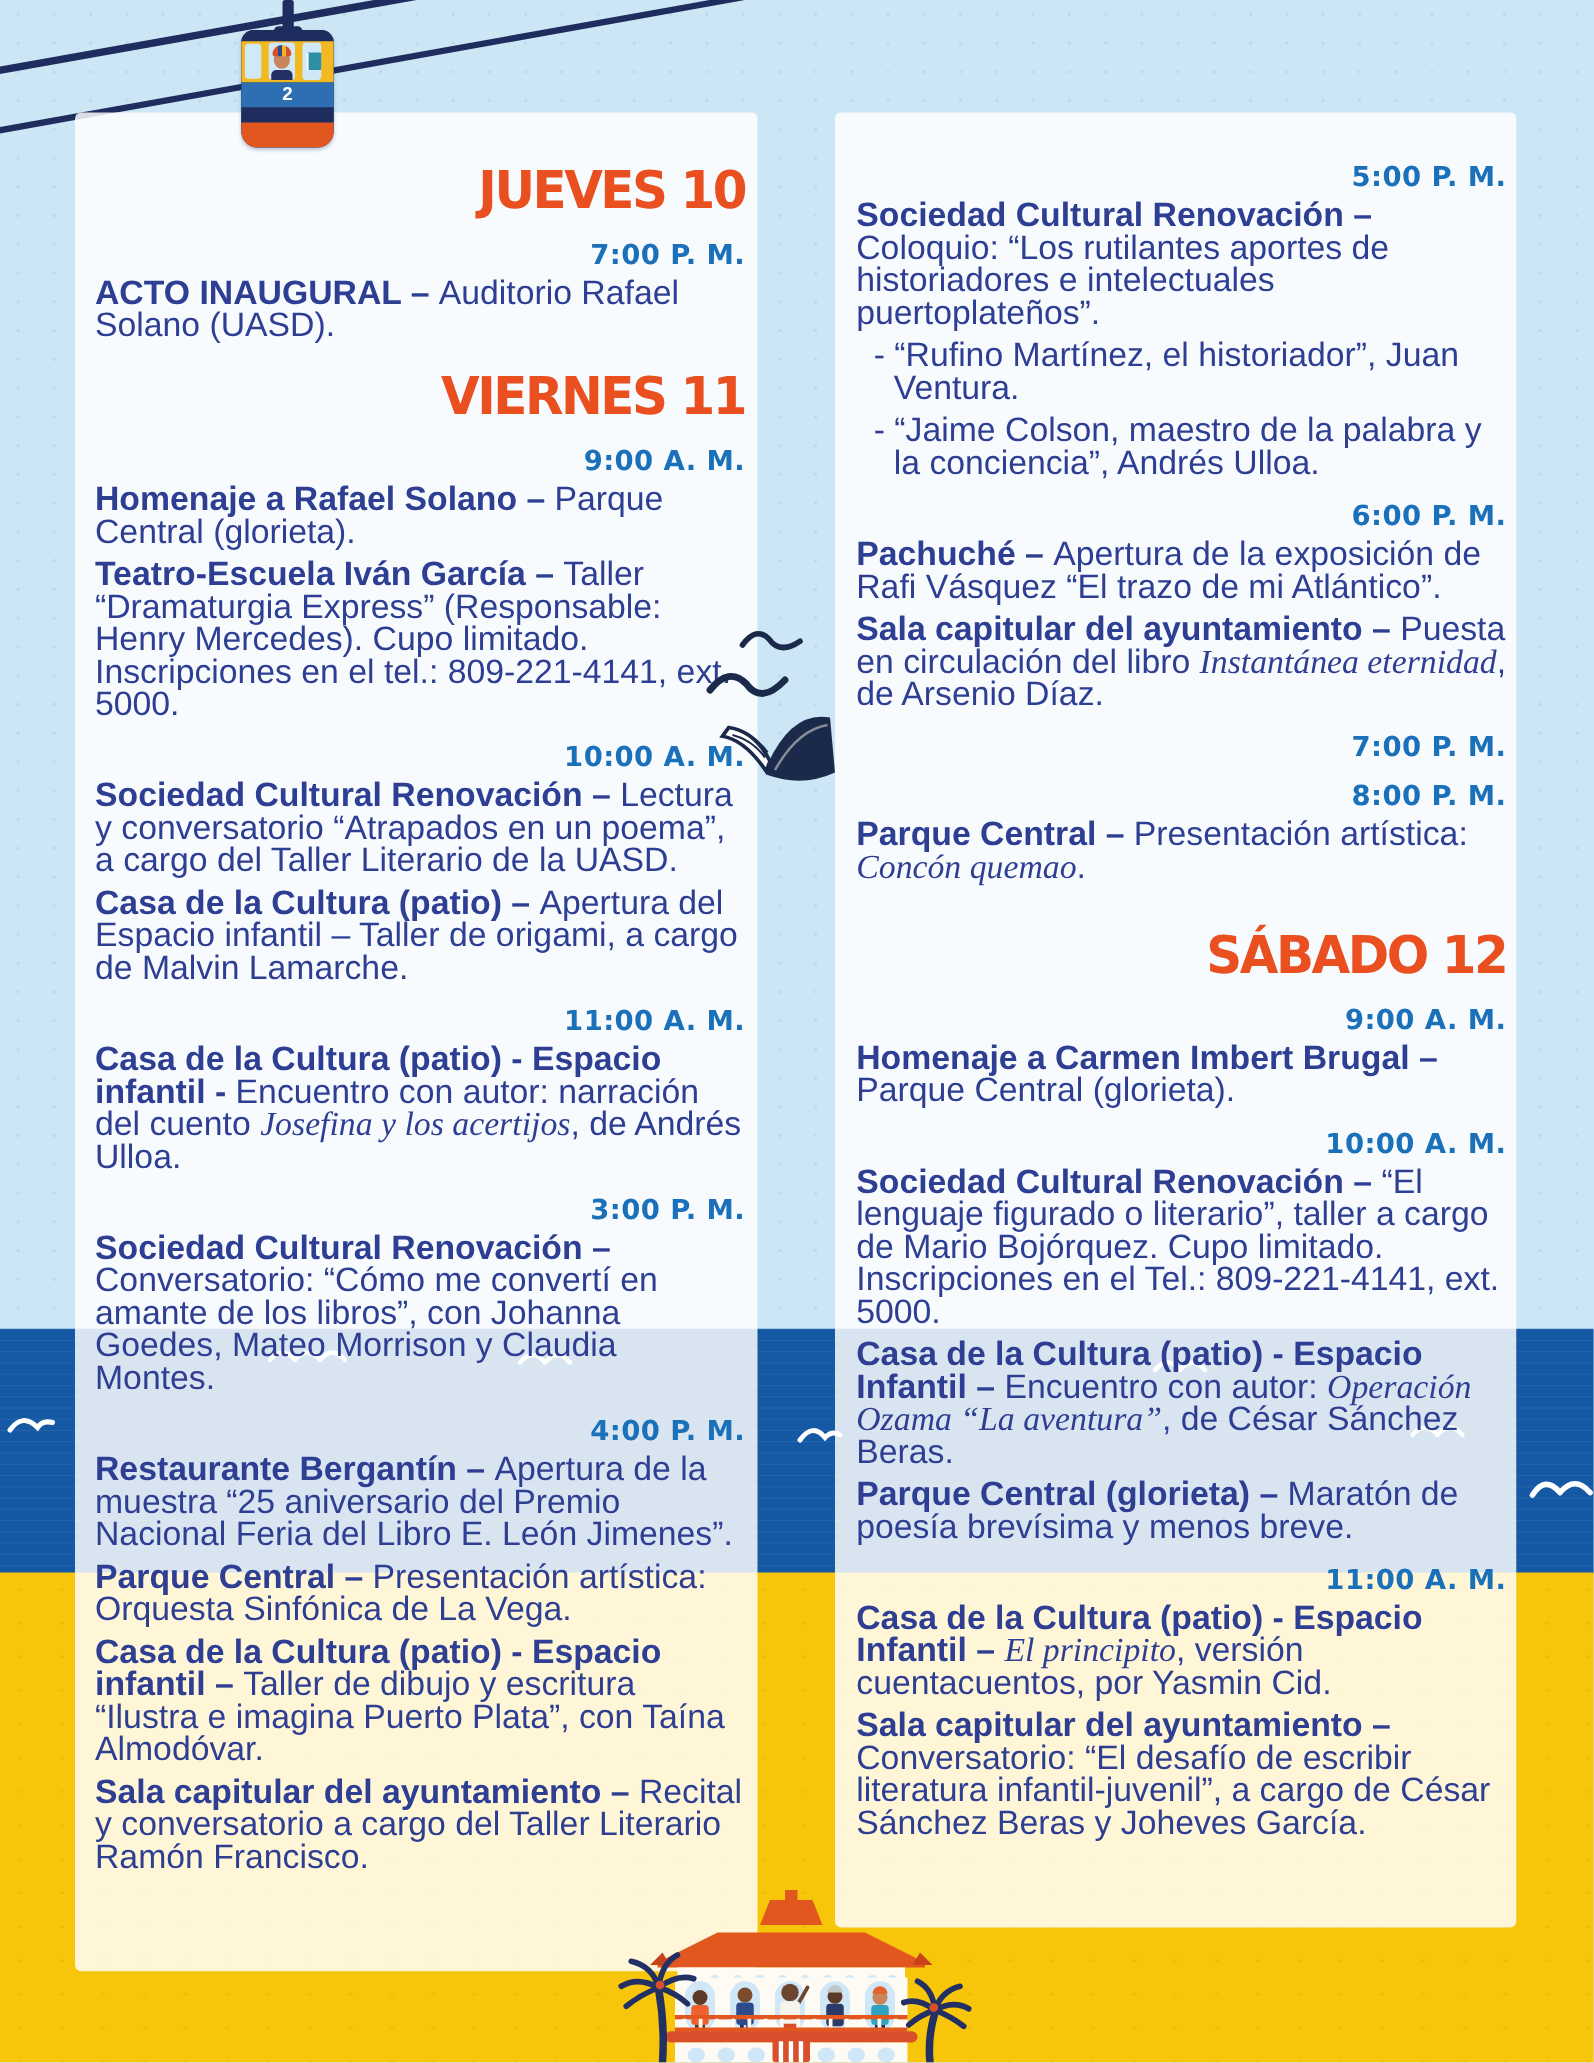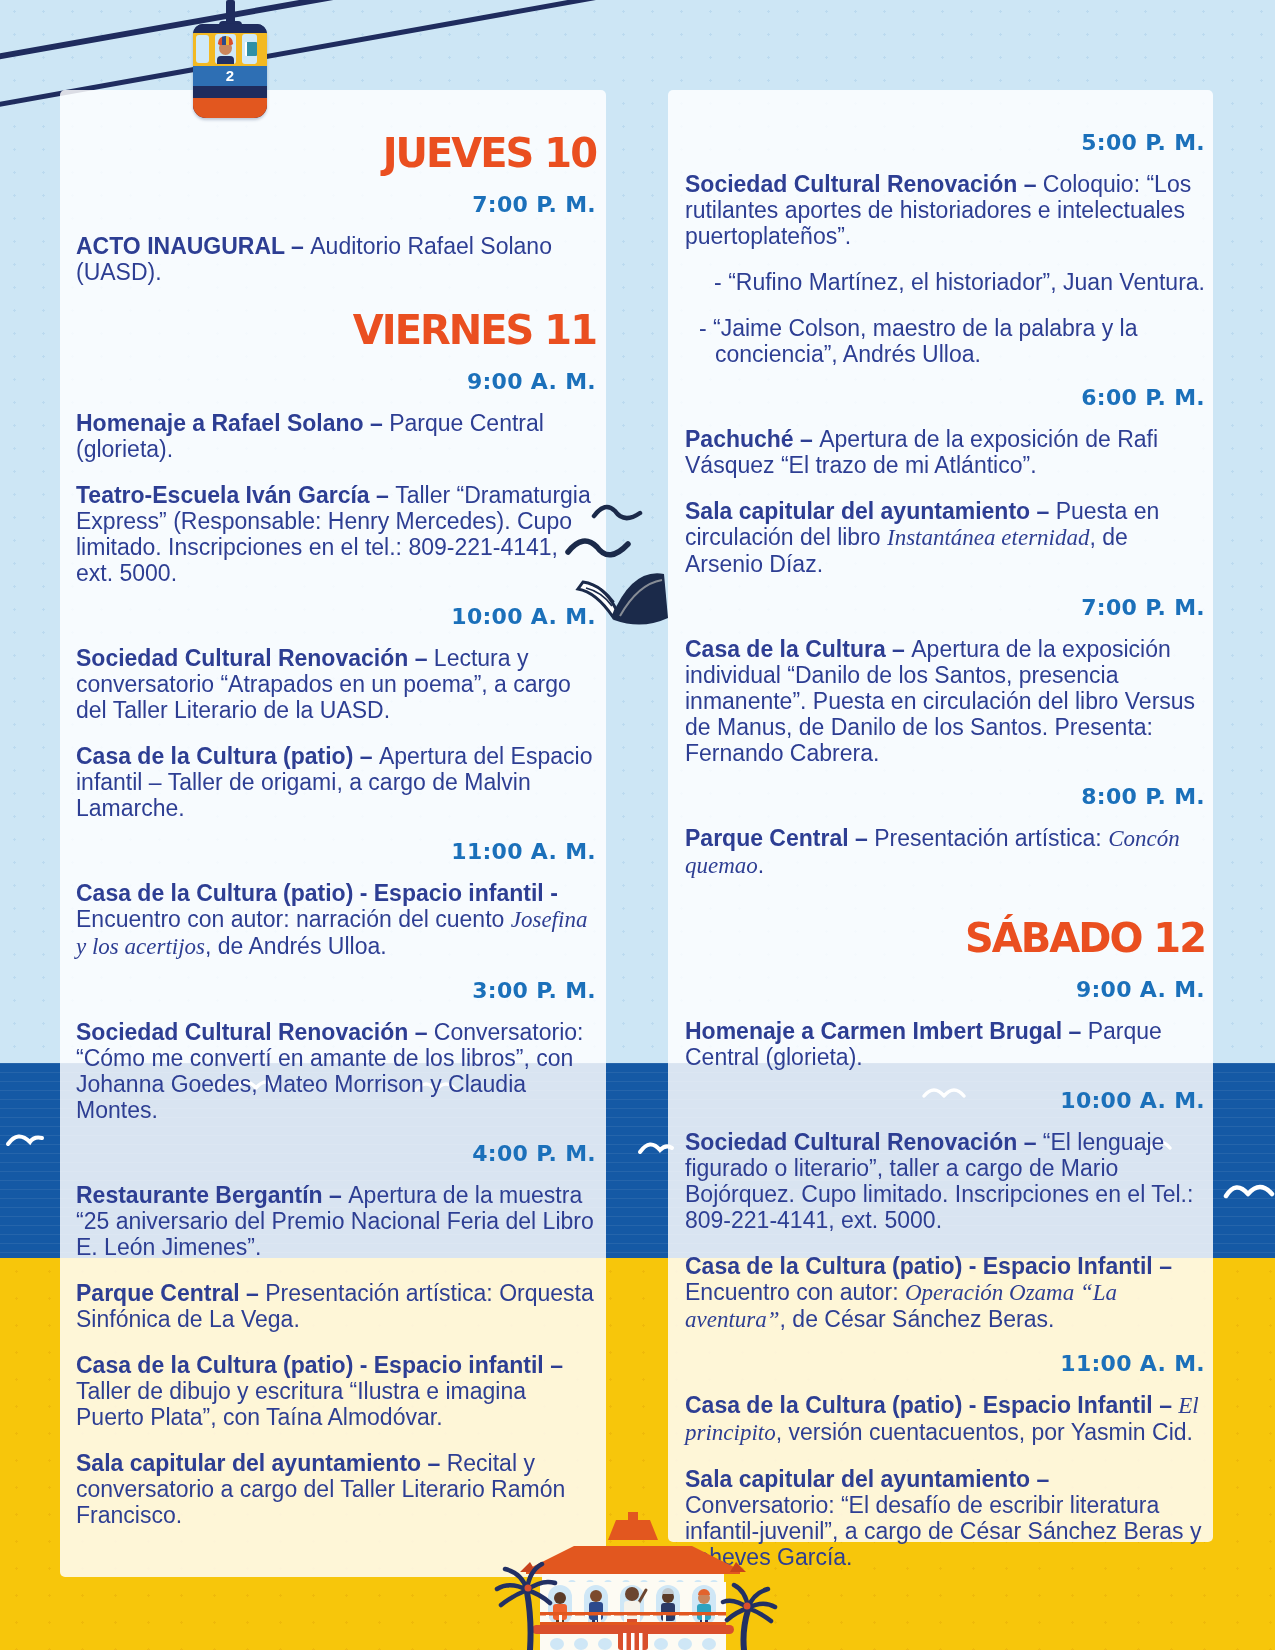--- a/index.html
+++ b/index.html
@@ -48,21 +48,21 @@
   .panel{position:absolute;top:90px;background:var(--panel-bg);border-radius:5px;z-index:2;}
   .panel-left{left:60px;width:546px;height:1487px;padding:40px 10px 0 16px;box-sizing:border-box;}
   .panel-right{left:668px;width:545px;height:1452px;padding:40px 8px 0 17px;box-sizing:border-box;}
   .col{display:flex;flex-direction:column;align-items:flex-end;width:100%;}
   .day{font-family:"DejaVu Sans",sans-serif;font-weight:800;font-size:40px;line-height:44px;
     letter-spacing:-2px;color:var(--accent-orange);margin:14px 0 8px;transform:scaleY(1.04);transform-origin:left top;}
   .col .day:first-child{margin-top:0;}
   .time{font-family:"DejaVu Sans",sans-serif;font-weight:800;font-size:22px;line-height:26px;
     letter-spacing:.3px;color:var(--time-blue);margin:10px 0 3px;}
   .col .time:first-child{margin-top:0;}
-  .event{font-size:23px;line-height:26px;color:var(--text-navy);margin:12px 0 8px;}
+  .event{font-size:27px;line-height:26px;color:var(--text-navy);margin:0 0 8px;}
   .event .b{font-weight:700;}
   .event .i{font-style:italic;font-family:Liberation Serif, serif;}
   .bullet{margin-left:14px;padding-left:16px;text-indent:-16px;}
   
   .wave{position:absolute;}
   .wave.z-top{z-index:3;}
   .wave.in-panel{z-index:-1;}
   
   .seagulls{position:absolute;left:550px;top:488px;z-index:3;}
   .gazebo{position:absolute;left:470px;top:1512px;z-index:3;}
@@ -138,30 +138,30 @@
   </svg>
   <div class="col">
       <h3 class="time">5:00 P. M.</h3>
       <p class="event"><span class="b">Sociedad Cultural Renovación – </span><span>Coloquio: “Los rutilantes aportes de historiadores e intelectuales puertoplateños”.</span></p>
       <p class="event bullet"><span>- “Rufino Martínez, el historiador”, Juan Ventura.</span></p>
       <p class="event bullet"><span>- “Jaime Colson, maestro de la palabra y la conciencia”, Andrés Ulloa.</span></p>
       <h3 class="time">6:00 P. M.</h3>
       <p class="event"><span class="b">Pachuché – </span><span>Apertura de la exposición de Rafi Vásquez “El trazo de mi Atlántico”.</span></p>
       <p class="event"><span class="b">Sala capitular del ayuntamiento – </span><span>Puesta en circulación del libro </span><span class="i">Instantánea eternidad</span><span>, de Arsenio Díaz.</span></p>
       <h3 class="time">7:00 P. M.</h3>
-      <p class="event"><span class="b">Casa de la Cultura – </span><span>Apertura de la exposición individual “Danilo de los Santos, presencia inmanente”. Puesta en circulación del libro Versus de Manus, de Danilo de los Santos. Presenta: Fernando Cabrera.</span></p>
       <h3 class="time">8:00 P. M.</h3>
       <p class="event"><span class="b">Parque Central – </span><span>Presentación artística: </span><span class="i">Concón quemao</span><span>.</span></p>
       <div style="height: 14px;"></div>
       <h2 class="day">SÁBADO 12</h2>
       <h3 class="time">9:00 A. M.</h3>
       <p class="event"><span class="b">Homenaje a Carmen Imbert Brugal – </span><span>Parque Central (glorieta).</span></p>
       <h3 class="time">10:00 A. M.</h3>
       <p class="event"><span class="b">Sociedad Cultural Renovación – </span><span>“El lenguaje figurado o literario”, taller a cargo de Mario Bojórquez. Cupo limitado. Inscripciones en el Tel.: 809-221-4141, ext. 5000.</span></p>
       <p class="event"><span class="b">Casa de la Cultura (patio) - Espacio Infantil – </span><span>Encuentro con autor: </span><span class="i">Operación Ozama “La aventura”</span><span>, de César Sánchez Beras.</span></p>
+      <p class="event"><span class="b">Parque Central (glorieta) – </span><span>Maratón de poesía brevísima y menos breve.</span></p>
       <h3 class="time">11:00 A. M.</h3>
       <p class="event"><span class="b">Casa de la Cultura (patio) - Espacio Infantil – </span><span class="i">El principito</span><span>, versión cuentacuentos, por Yasmin Cid.</span></p>
       <p class="event"><span class="b">Sala capitular del ayuntamiento – </span><span>Conversatorio: “El desafío de escribir literatura infantil-juvenil”, a cargo de César Sánchez Beras y Joheves García.</span></p>
     </div>
 </div>
 
 <svg class="wave z-top" style="left:4px;top:1126px" width="44" height="22">
   <path d="M4,18 Q14,4 26,16 Q30,10 38,12" stroke="#fff" stroke-width="4" fill="none" stroke-linecap="round"></path>
 </svg>
 <svg class="wave z-top" style="left:636px;top:1134px" width="40" height="22">

